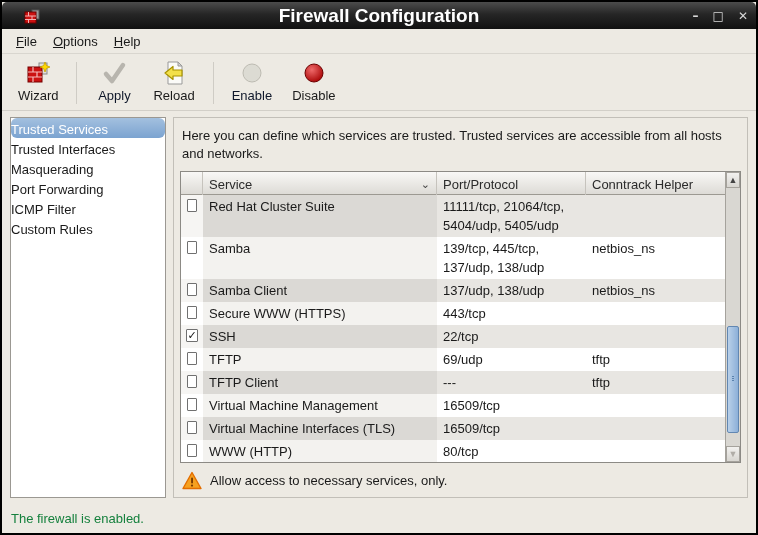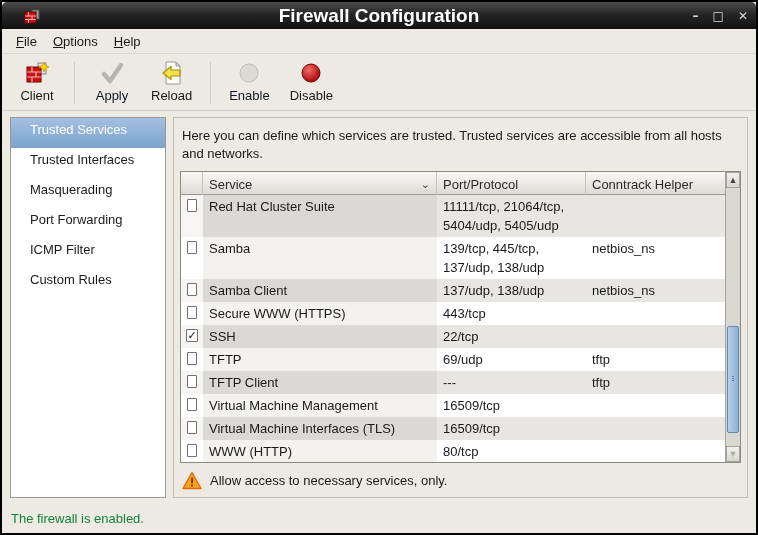--- a/index.html
+++ b/index.html
@@ -32,21 +32,21 @@
               padding:2px 10px; min-width:58px; }
   .tool-btn .ticon { width:26px; height:26px; display:flex; align-items:center; justify-content:center; }
   .tool-btn .tlabel { margin-top:2px; }
   .tool-btn.disabled .tlabel { color:#0f172a; }
   .tool-sep { width:1px; background:#cfccc5; margin:4px 8px; }
 
   
   .content { flex:1; display:flex; padding:6px 8px 6px 8px; gap:7px; min-height:0; }
 
   .sidebar { width:156px; flex:0 0 156px; background:#fff; border:1px solid #9b9892; overflow:hidden; }
-  .side-item { padding:3px 19px; height:30px; line-height:17px; white-space:nowrap; }
+  .side-item { padding:3px 0; height:20px; line-height:17px; white-space:nowrap;border-radius:6px; }
   .side-item.selected { background:linear-gradient(#a3c0df, #7ba3d0); color:#fff; }
 
   .panel { flex:1; border:1px solid #c2bfb8; background:#edeae3; display:flex; flex-direction:column;
            padding:5px 6px 4px 6px; min-width:0; }
   .description { padding:4px 2px 8px 2px; line-height:18px; }
 
   
   .table-frame { flex:1; display:flex; border:1px solid #8c8a85; background:#fff; min-height:0; }
   .table-main { flex:1; display:flex; flex-direction:column; min-width:0; overflow:hidden; }
   .thead { display:flex; flex:0 0 23px; height:23px; background:linear-gradient(#f9f8f6,#dddbd6);
@@ -119,21 +119,21 @@
   <div class="toolbar">
     <div class="tool-btn">
       <span class="ticon">
         <svg width="26" height="26" viewBox="0 0 26 26">
           <rect x="14" y="3" width="8" height="11" fill="#e0dedb" stroke="#8a8a8a"></rect>
           <rect x="3" y="7" width="14" height="15" fill="#cc1111" stroke="#740000"></rect>
           <path d="M3 12 h14 M3 17 h14 M8 7 v5 M12 12 v5 M8 17 v5" stroke="#f4baba" stroke-width="1.2" fill="none"></path>
           <path d="M20 2 l1.4 3.6 L25 7 l-3.6 1.4 L20 12 l-1.4-3.6 L15 7 l3.6-1.4 Z" fill="#ffd900" stroke="#c8a000" stroke-width="0.8"></path>
         </svg>
       </span>
-      <span class="tlabel">Client</span>
+      <span class="tlabel">Wizard</span>
     </div>
     <div class="tool-sep"></div>
     <div class="tool-btn disabled">
       <span class="ticon">
         <svg width="26" height="26" viewBox="0 0 26 26">
           <path d="M5 14 L11 21 L22 5" fill="none" stroke="#b8b5ae" stroke-width="4.5" stroke-linecap="round" stroke-linejoin="round"></path>
         </svg>
       </span>
       <span class="tlabel">Apply</span>
     </div>

